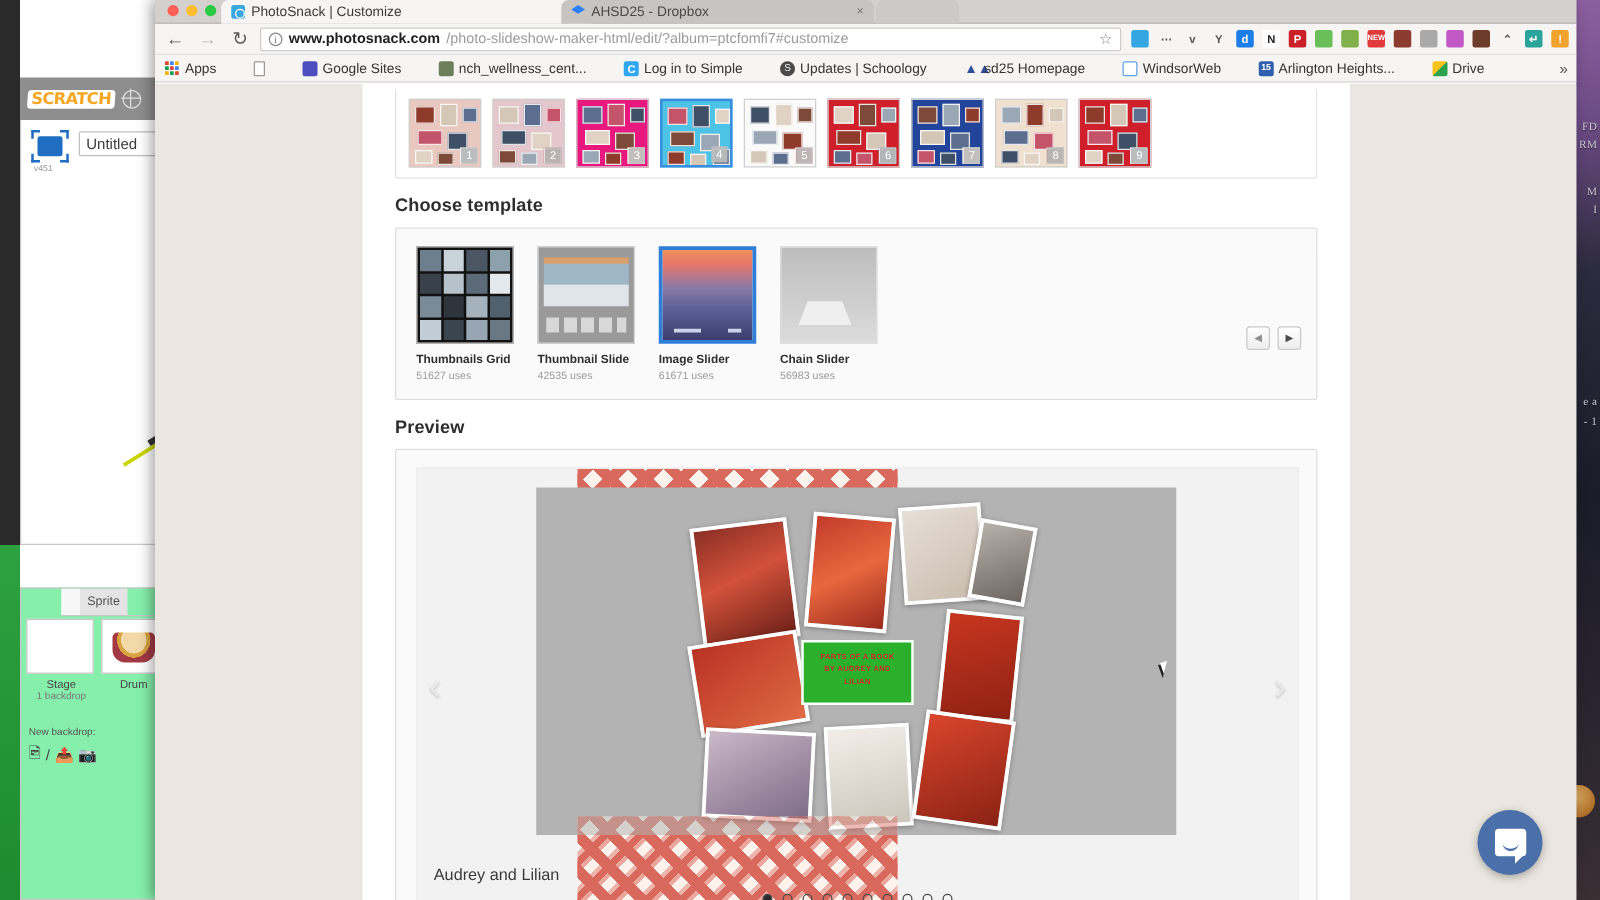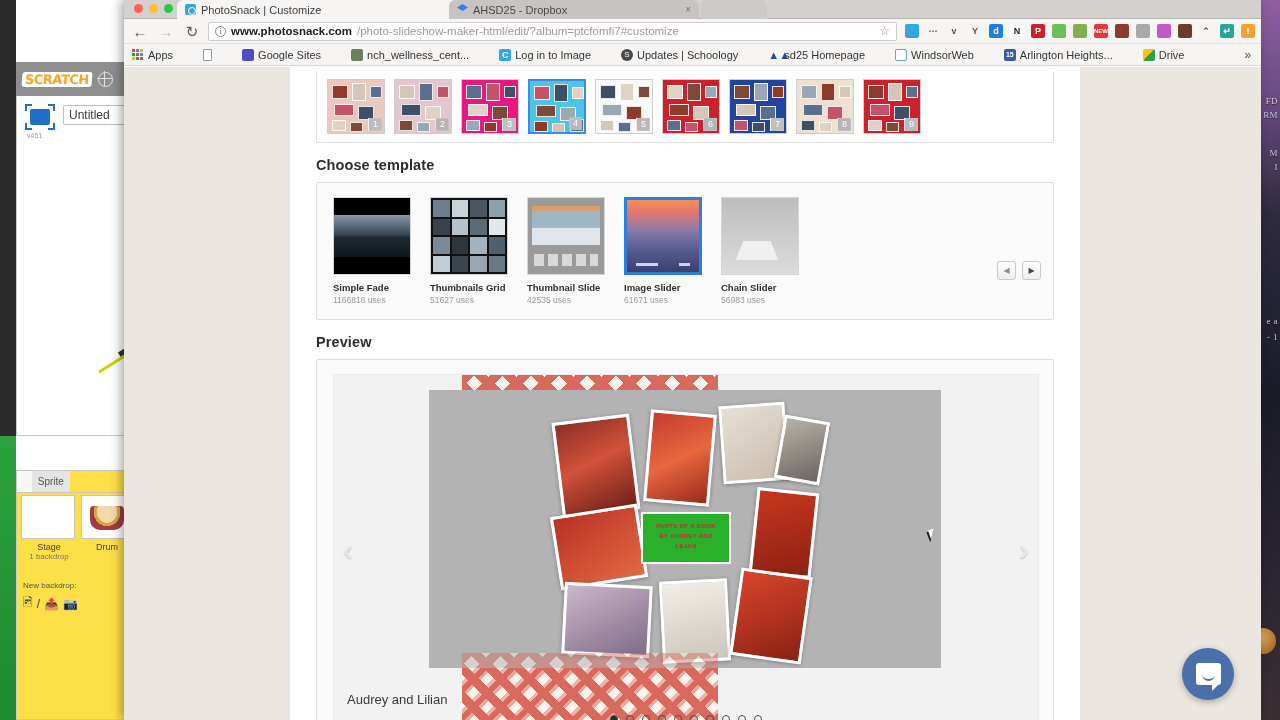--- a/index.html
+++ b/index.html
@@ -74,21 +74,21 @@
   .scr-stageicon .brackets .bl { left:0; bottom:0; border-right:none; border-top:none;}
   .scr-stageicon .brackets .br { right:0; bottom:0; border-left:none; border-top:none;}
   .scr-stageicon .fill { position:absolute; left:5px; top:5px; right:5px; bottom:5px; background:#1f6ec1; border-radius:2px;}
   .scr-version { position:absolute; left:10px; top:36px; font-size:7px; color:#9a9a9a; }
   .scr-title-input {
     position: absolute; left: 46px; top: 9px; width: 86px; height: 20px;
     border: 1px solid #bfbfbf; background: #fff; border-radius: 2px;
     font-size: 12px; color: #3b3b3b; padding: 0 5px; line-height: 18px;
     font-family: "Liberation Sans", sans-serif;
   }
-  .scr-panels { position:absolute; left:16px; top:470px; width:117px; height:250px; background:#fde047; border:1px solid #c8c8c8; }
+  .scr-panels { position:absolute; left:16px; top:470px; width:117px; height:250px; background:#86efac; border:1px solid #c8c8c8;padding-left:32px; }
   .scr-tabrow { display:flex; height:22px; border-bottom:1px solid #c8c8c8; }
   .scr-tab { font-size:10px; color:#555; padding:5px 6px 0; background:#e4e4e4; }
   .scr-tab.sel { background:#f7f7f7; }
   .scr-stage-col { position:absolute; left:4px; top:24px; width:56px; }
   .scr-stage-thumb { width:54px; height:44px; background:#fff; border:1px solid #c4c4c4; }
   .scr-stage-lbl { font-size:9px; color:#444; text-align:center; margin-top:3px; }
   .scr-stage-sub { font-size:8px; color:#777; text-align:center; }
   .scr-newbd { position:absolute; left:6px; top:110px; font-size:8px; color:#555; }
   .scr-newbd-icons { position:absolute; left:6px; top:122px; display:flex; gap:4px; align-items:center; font-size:12px; color:#444; }
   .scr-sprite-col { position:absolute; left:64px; top:24px; width:52px; }
@@ -447,21 +447,21 @@
     <div class="bm">
       <span class="bm-ic" style="background:#4d4dbf"></span>
       <span>Google Sites</span>
     </div>
     <div class="bm">
       <span class="bm-ic" style="background:#6d7f5a"></span>
       <span>nch_wellness_cent...</span>
     </div>
     <div class="bm">
       <span class="bm-ic" style="background:#2ea7f0;color:#fff;font-size:9px;text-align:center;line-height:12px;font-weight:bold">C</span>
-      <span>Log in to Image</span>
+      <span>Log in to Simple</span>
     </div>
     <div class="bm">
       <span class="bm-ic" style="background:#4a4a4a;border-radius:50%;color:#fff;font-size:8px;text-align:center;line-height:12px">S</span>
       <span>Updates | Schoology</span>
     </div>
     <div class="bm">
       <span class="bm-ic" style="background:transparent;color:#2d4e9b;font-size:11px;text-align:center;line-height:12px;font-weight:bold">▲▲</span>
       <span>sd25 Homepage</span>
     </div>
     <div class="bm">
@@ -603,25 +603,20 @@
               <i style="left: 22px; top: 42px; width: 13px; height: 10px; background: rgb(125, 74, 58);"></i>
               <i style="left: 40px; top: 38px; width: 14px; height: 13px; background: rgb(154, 167, 181);"></i>
             </div>
             <div class="num">9</div>
           </div>
         </div>
 
       <div class="sec-title">Choose template</div>
       <div class="sec-card templates-box">
         <div class="tpl-row" id="tpl-row">
-            <div class="tpl">
-              <div class="tpl-thumb art-simplefade"></div>
-              <div class="tpl-name">Simple Fade</div>
-              <div class="tpl-uses">1166816 uses</div>
-            </div>
             <div class="tpl">
               <div class="tpl-thumb art-grid">
                 <i style="background: rgb(109, 127, 141);"></i>
                 <i style="background: rgb(201, 211, 218);"></i>
                 <i style="background: rgb(74, 87, 99);"></i>
                 <i style="background: rgb(143, 160, 173);"></i>
                 <i style="background: rgb(57, 66, 75);"></i>
                 <i style="background: rgb(182, 194, 203);"></i>
                 <i style="background: rgb(93, 107, 120);"></i>
                 <i style="background: rgb(226, 232, 236);"></i>

